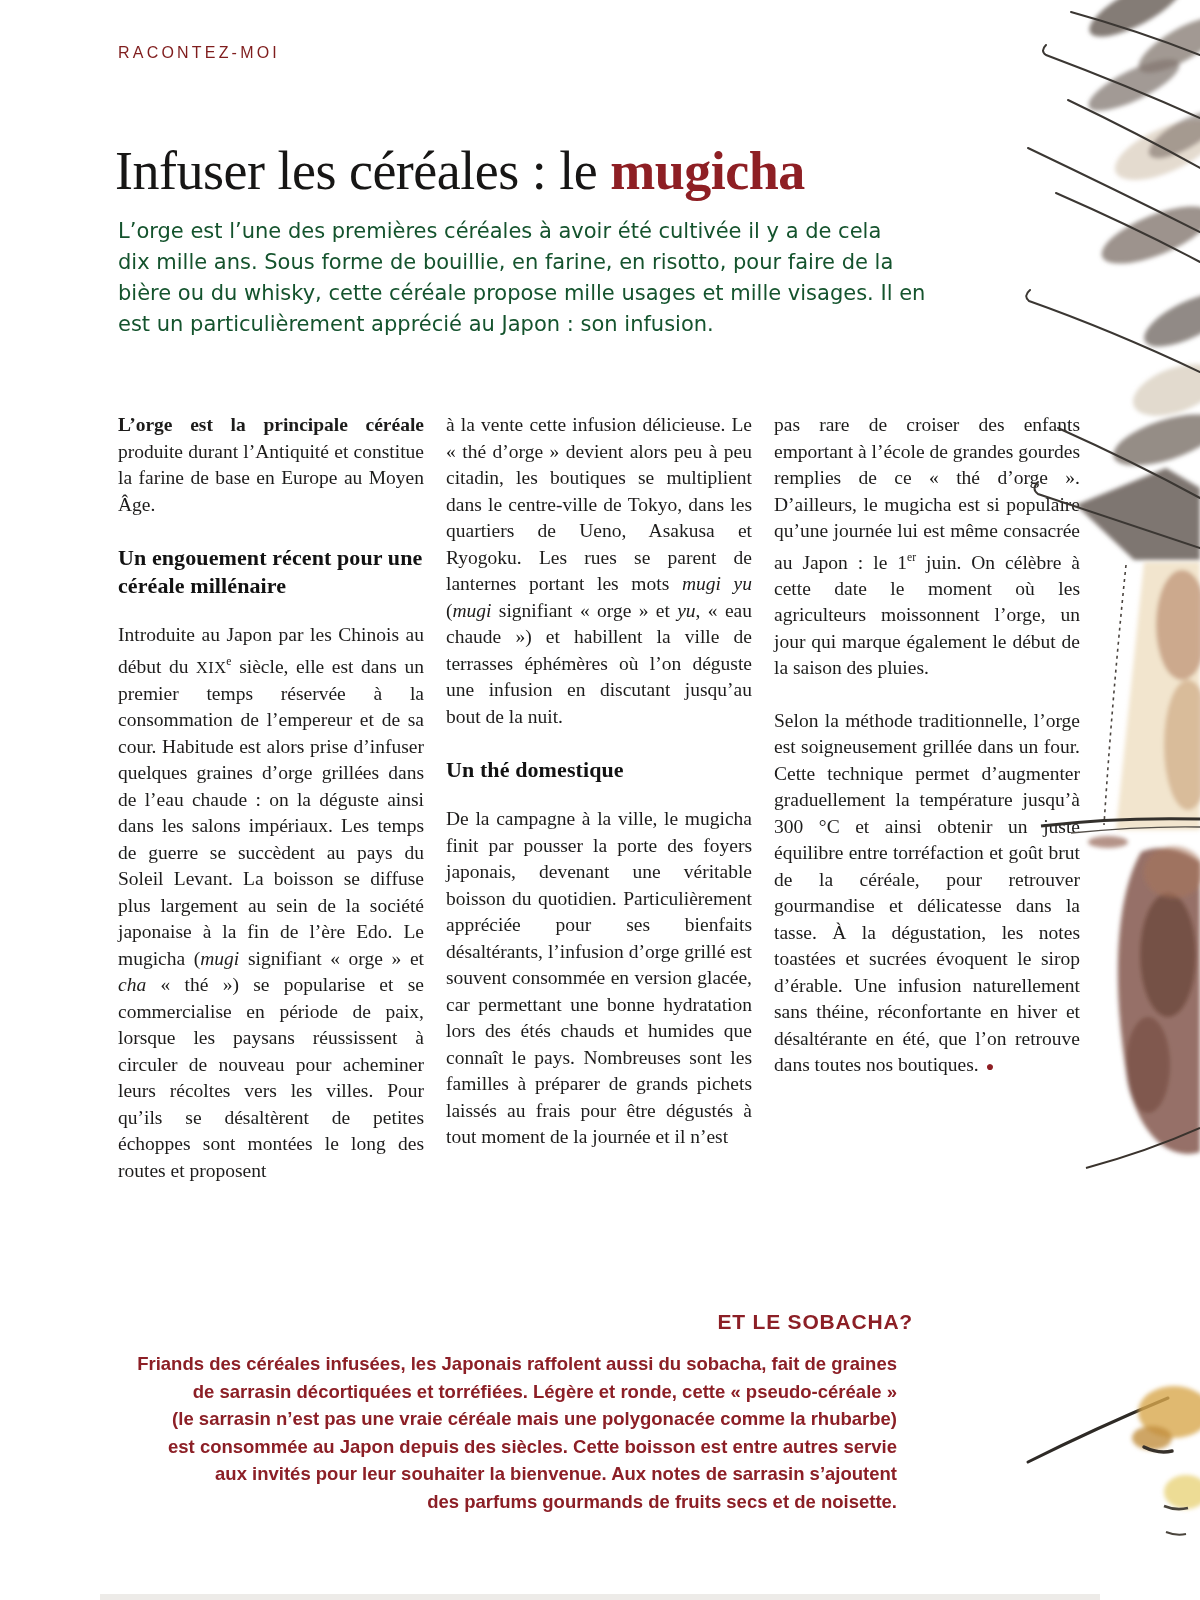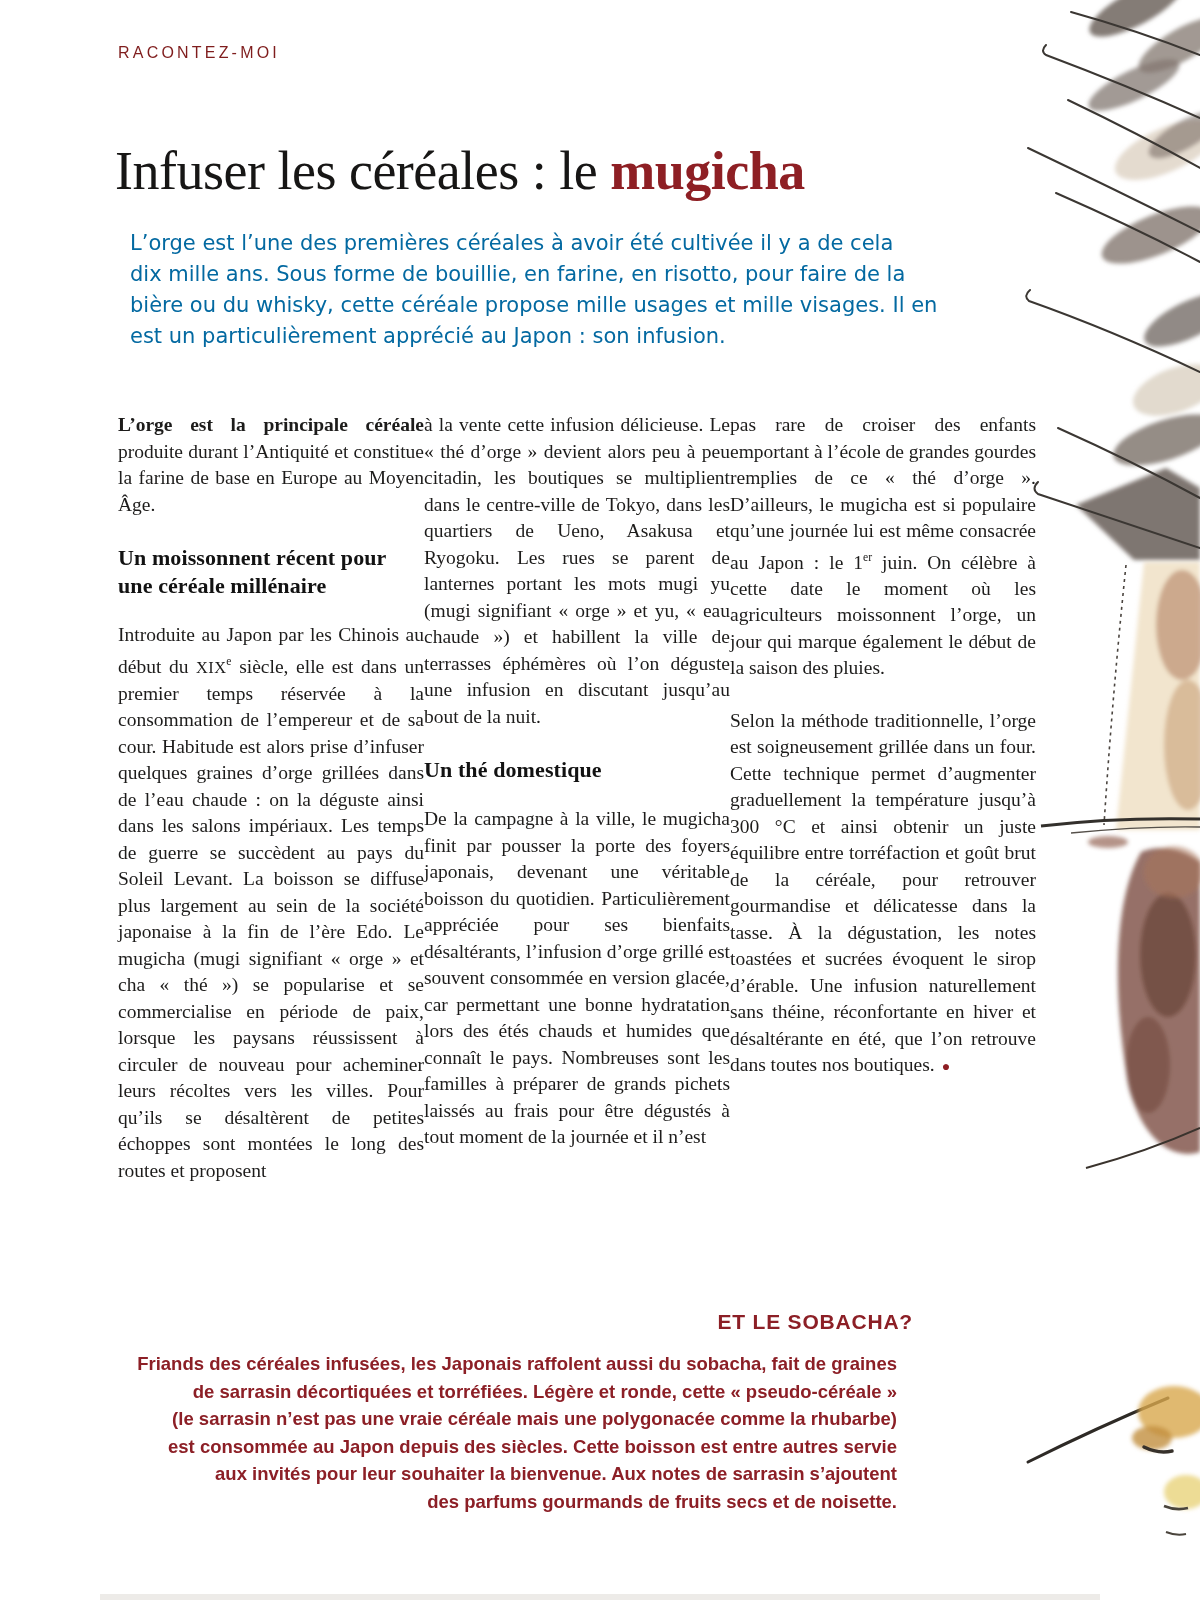--- a/index.html
+++ b/index.html
@@ -17,48 +17,48 @@
 
   .title{
     position:absolute;left:115px;top:140px;margin:0;
     font-family:"Liberation Serif",serif;font-weight:400;
     font-size:54px;line-height:62px;color:#171615;letter-spacing:-0.5px;
     white-space:nowrap;
   }
   .title .accent{font-weight:700;color:#8e1f24;}
 
   .intro{
-    position:absolute;left:118px;top:216px;width:830px;margin:12px;
+    position:absolute;left:118px;top:216px;width:830px;margin:0;
     font-family:"DejaVu Sans",sans-serif;
-    font-size:21px;line-height:31px;color:#0369a1;
+    font-size:21px;line-height:31px;color:#14532d;
   }
 
   .cols{
     position:absolute;left:118px;top:412px;width:962px;
-    display:flex;
+    display:flex;gap:22px;
   }
   .col{
     width:306px;flex:0 0 306px;
     font-size:19.5px;line-height:26.5px;color:#1d1c1b;
     text-align:justify;hyphens:auto;-webkit-hyphens:auto;
   }
   .col p{margin:0 0 26px 0;}
   .col h2{
     font-size:22px;line-height:28px;margin:0 0 22px 0;
     color:#121212;text-align:left;letter-spacing:0.1px;
   }
 
   .sobacha{
     position:absolute;left:118px;top:1310px;width:795px;
     font-family:"Liberation Sans",sans-serif;color:#8c1f26;text-align:right;
   }
   .sobacha h3{margin:0 0 14px 0;font-size:21px;letter-spacing:0.8px;font-weight:700;}
   .sobacha p{margin:16px;font-size:18.5px;line-height:27.5px;font-weight:700;}
 
-  .it{}
+  .it{font-style:italic}
   .bd{font-weight:700}
   .sup{font-size:0.6em;vertical-align:super;}
   .sc{font-size:0.84em;letter-spacing:0.4px;}
   .reddot{color:#8e1f24;font-size:0.72em;}
 
   .illus{position:absolute;left:1016px;top:0;width:184px;height:1600px;}
 
   .bottom-strip{
     position:absolute;left:100px;bottom:0;width:1000px;height:6px;
     background:#edebe8;
@@ -71,21 +71,21 @@
 
   <div class="kicker">RACONTEZ-MOI</div>
 
   <h1 class="title"><span>Infuser les céréales&nbsp;: le </span><span class="accent">mugicha</span></h1>
 
   <p class="intro">L’orge est l’une des premières céréales à avoir été cultivée il y a de cela dix&nbsp;mille ans. Sous forme de bouillie, en farine, en risotto, pour faire de la bière ou du whisky, cette céréale propose mille usages et mille visages. Il en est un particulièrement apprécié au Japon&nbsp;: son infusion.</p>
 
   <div class="cols">
     <div class="col">
       <p><span class="bd">L’orge est la principale céréale</span><span> produite durant l’Antiquité et constitue la farine de base en Europe au Moyen Âge.</span></p>
-      <h2>Un moissonnent récent pour une céréale millénaire</h2>
+      <h2>Un engouement récent pour une céréale millénaire</h2>
       <p><span>Introduite au Japon par les Chinois au début du </span><span class="sc">XIX</span><span class="sup">e</span><span> siècle, elle est dans un premier temps réservée à la consommation de l’empereur et de sa cour. Habitude est alors prise d’infuser quelques graines d’orge grillées dans de l’eau chaude&nbsp;: on la déguste ainsi dans les salons impériaux. Les temps de guerre se succèdent au pays du Soleil Levant. La boisson se diffuse plus largement au sein de la société japonaise à la fin de l’ère Edo. Le mugicha (</span><span class="it">mugi</span><span> signifiant «&nbsp;orge&nbsp;» et </span><span class="it">cha</span><span> «&nbsp;thé&nbsp;») se popularise et se commercialise en période de paix, lorsque les paysans réussissent à circuler de nouveau pour acheminer leurs récoltes vers les villes. Pour qu’ils se désaltèrent de petites échoppes sont montées le long des routes et proposent</span></p>
     </div>
     <div class="col">
       <p><span>à la vente cette infusion délicieuse. Le «&nbsp;thé d’orge&nbsp;» devient alors peu à peu citadin, les boutiques se multiplient dans le centre-ville de Tokyo, dans les quartiers de Ueno, Asakusa et Ryogoku. Les rues se parent de lanternes portant les mots </span><span class="it">mugi yu</span><span> (</span><span class="it">mugi</span><span> signifiant «&nbsp;orge&nbsp;» et </span><span class="it">yu</span><span>, «&nbsp;eau chaude&nbsp;») et habillent la ville de terrasses éphémères où l’on déguste une infusion en discutant jusqu’au bout de la nuit.</span></p>
       <h2>Un thé domestique</h2>
       <p><span>De la campagne à la ville, le mugicha finit par pousser la porte des foyers japonais, devenant une véritable boisson du quotidien. Particulièrement appréciée pour ses bienfaits désaltérants, l’infusion d’orge grillé est souvent consommée en version glacée, car permettant une bonne hydratation lors des étés chauds et humides que connaît le pays. Nombreuses sont les familles à préparer de grands pichets laissés au frais pour être dégustés à tout moment de la journée et il n’est</span></p>
     </div>
     <div class="col">
       <p><span>pas rare de croiser des enfants emportant à l’école de grandes gourdes remplies de ce «&nbsp;thé d’orge&nbsp;». D’ailleurs, le mugicha est si populaire qu’une journée lui est même consacrée au Japon&nbsp;: le 1</span><span class="sup">er</span><span> juin. On célèbre à cette date le moment où les agriculteurs moissonnent l’orge, un jour qui marque également le début de la saison des pluies.</span></p>
       <p><span>Selon la méthode traditionnelle, l’orge est soigneusement grillée dans un four. Cette technique permet d’augmenter graduellement la température jusqu’à 300&nbsp;°C et ainsi obtenir un juste équilibre entre torréfaction et goût brut de la céréale, pour retrouver gourmandise et délicatesse dans la tasse. À la dégustation, les notes toastées et sucrées évoquent le sirop d’érable. Une infusion naturellement sans théine, réconfortante en hiver et désaltérante en été, que l’on retrouve dans toutes nos boutiques.</span><span class="reddot"> ●</span></p>

